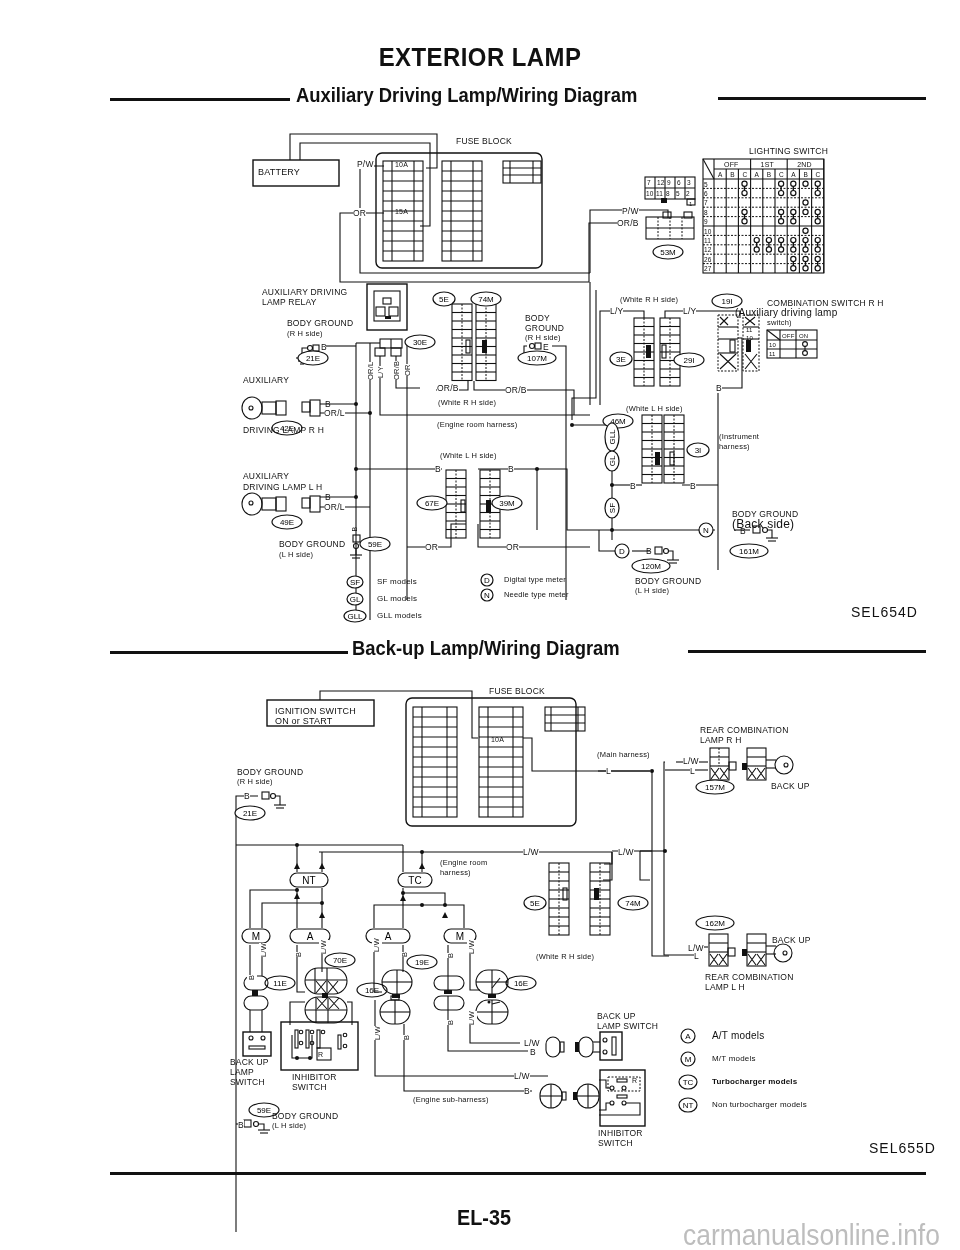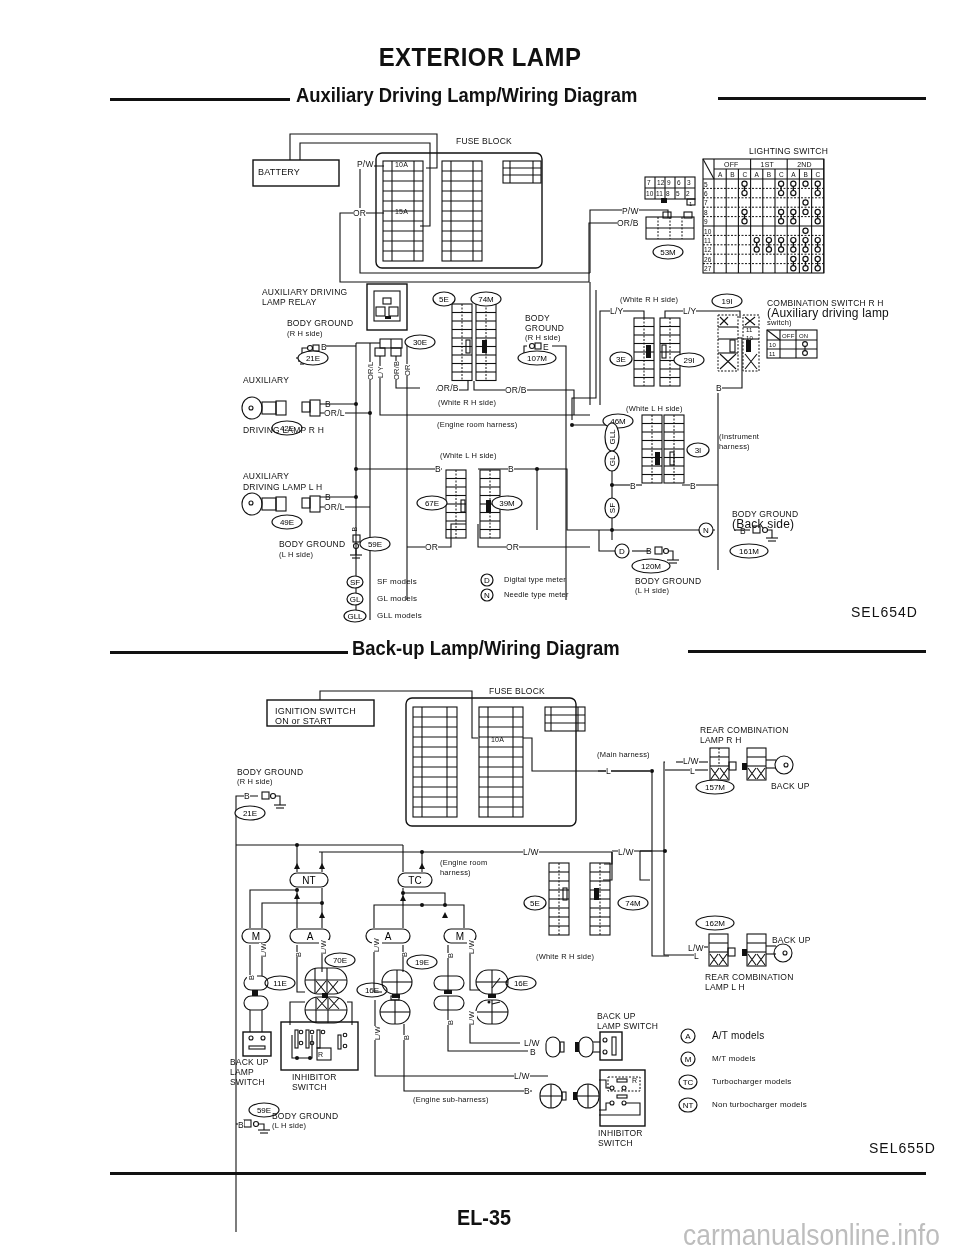--- a/index.html
+++ b/index.html
@@ -1016,21 +1016,21 @@
 <div class="abs lbl" style="left:508px;top:464px;background:#fff;">B</div>
 <div class="abs lbl" style="left:425px;top:542px;background:#fff;">OR</div>
 <div class="abs lbl" style="left:506px;top:542px;background:#fff;">OR</div>
 
 <div class="abs lbl" style="left:620px;top:295px;font-size:7.5px;">(White  R H side)</div>
 <div class="abs lbl" style="left:610px;top:306px;background:#fff;">L/Y</div>
 <div class="abs lbl" style="left:683px;top:306px;background:#fff;">L/Y</div>
 <div class="abs lbl" style="left:716px;top:383px;background:#fff;">B</div>
 
 <div class="abs lbl" style="left:767px;top:298px;">COMBINATION SWITCH R H</div>
-<div class="abs lbl" style="left:767px;top:308px;font-size:12px;">(Auxiliary driving lamp</div>
+<div class="abs lbl" style="left:735px;top:308px;font-size:10px;">(Auxiliary driving lamp</div>
 <div class="abs lbl" style="left:767px;top:318px;font-size:7.5px;">switch)</div>
 <div class="abs lbl" style="left:782px;top:331px;font-size:6px;">OFF</div>
 <div class="abs lbl" style="left:799px;top:331px;font-size:6px;">ON</div>
 <div class="abs lbl" style="left:769px;top:340px;font-size:6px;">10</div>
 <div class="abs lbl" style="left:769px;top:349px;font-size:6px;">11</div>
 <div class="abs lbl" style="left:746px;top:325px;font-size:6px;">11</div>
 <div class="abs lbl" style="left:746px;top:333px;font-size:6px;">10</div>
 
 <div class="abs lbl" style="left:626px;top:404px;font-size:7.5px;">(White  L H side)</div>
 <div class="abs lbl" style="left:719px;top:432px;font-size:7.5px;">(Instrument</div>
@@ -1151,14 +1151,14 @@
 <div class="abs lbl" style="left: 372px; top: 952px; font-size: 7.5px; transform: rotate(-90deg); transform-origin: left top; background: rgb(255, 255, 255);">L/W</div>
 <div class="abs lbl" style="left: 400px; top: 957px; font-size: 7.5px; transform: rotate(-90deg); transform-origin: left top; background: rgb(255, 255, 255);">B</div>
 <div class="abs lbl" style="left: 446px; top: 958px; font-size: 7.5px; transform: rotate(-90deg); transform-origin: left top; background: rgb(255, 255, 255);">B</div>
 <div class="abs lbl" style="left: 467px; top: 954px; font-size: 7.5px; transform: rotate(-90deg); transform-origin: left top; background: rgb(255, 255, 255);">L/W</div>
 <div class="abs lbl" style="left: 373px; top: 1040px; font-size: 7.5px; transform: rotate(-90deg); transform-origin: left top; background: rgb(255, 255, 255);">L/W</div>
 <div class="abs lbl" style="left: 402px; top: 1040px; font-size: 7.5px; transform: rotate(-90deg); transform-origin: left top; background: rgb(255, 255, 255);">B</div>
 <div class="abs lbl" style="left: 446px; top: 1025px; font-size: 7.5px; transform: rotate(-90deg); transform-origin: left top; background: rgb(255, 255, 255);">B</div>
 <div class="abs lbl" style="left: 467px; top: 1025px; font-size: 7.5px; transform: rotate(-90deg); transform-origin: left top; background: rgb(255, 255, 255);">L/W</div>
 <div class="abs lbl" style="left: 712px; top: 1031px; font-size: 10px;">A/T models</div>
 <div class="abs lbl" style="left: 712px; top: 1054px; font-size: 8px;">M/T models</div>
-<div class="abs lbl" style="left: 712px; top: 1077px; font-size: 8px;">Turbocharger models</div>
+<div class="abs lbl" style="left: 712px; top: 1077px; font-size: 8px; font-weight: bold;">Turbocharger models</div>
 <div class="abs lbl" style="left: 712px; top: 1100px; font-size: 8px;">Non turbocharger models</div>
 
 </body></html>

